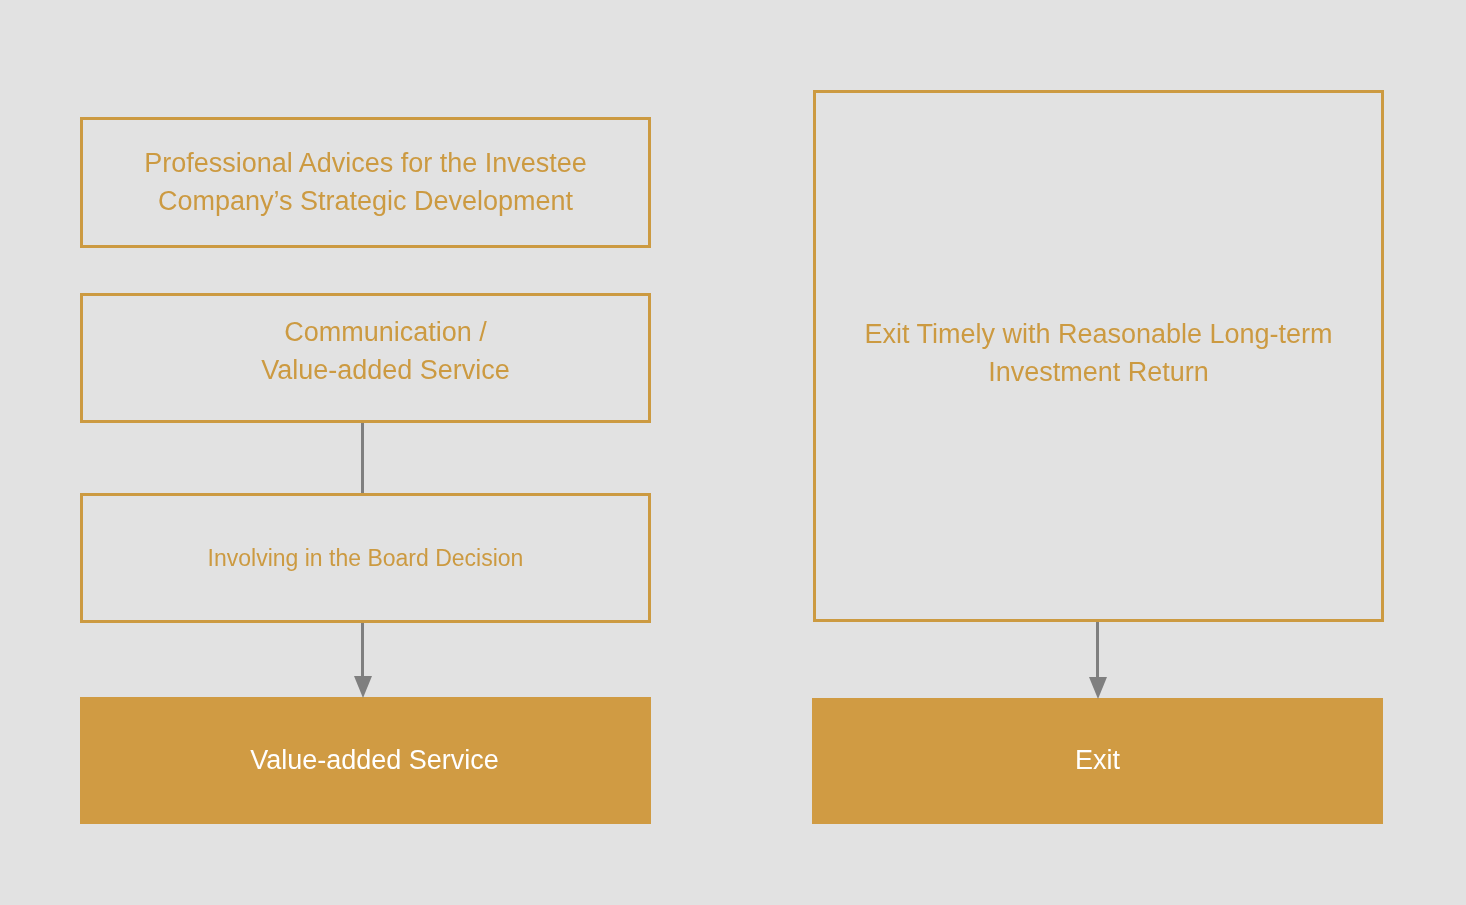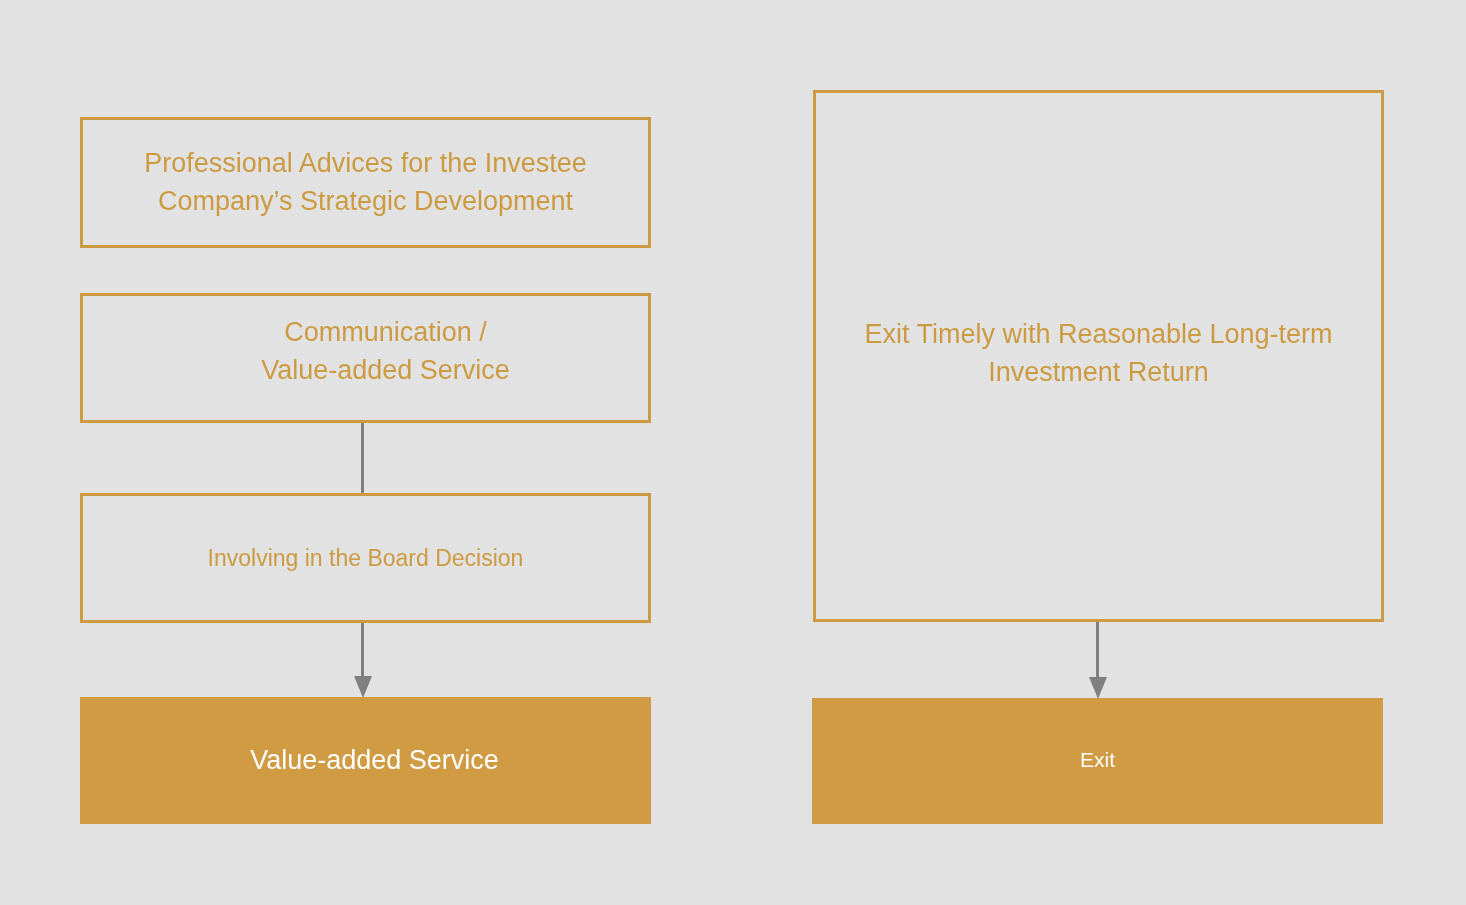--- a/index.html
+++ b/index.html
@@ -66,21 +66,21 @@
   #node-value-added-service {
     left: 80px;  top: 697px; width: 571px; height: 127px;
     font-size: 27px; line-height: 38px;
   }
   #node-exit-timely {
     left: 813px; top: 90px;  width: 571px; height: 532px;
     font-size: 27px; line-height: 38px; align-items: center;
   }
   #node-exit {
     left: 812px; top: 698px; width: 571px; height: 126px;
-    font-size: 21px; line-height: 38px;
+    font-size: 27px; line-height: 38px;
   }
 
   
   #node-professional-advices .node-label { transform: translateY(-1px); }
   #node-communication .node-label       { transform: translateY(-7px); margin-left: 40px; }
   #node-value-added-service .node-label { transform: translate(9px, -1px); }
   #node-exit-timely .node-label         { transform: translateY(-3px); }
   #node-exit .node-label                { transform: translateY(-1px); }
 
   

